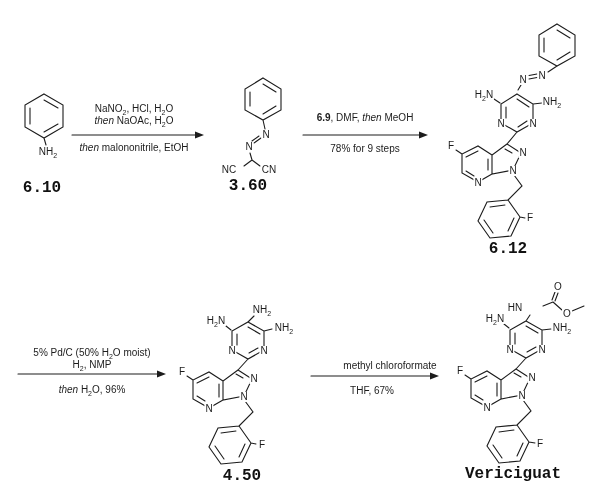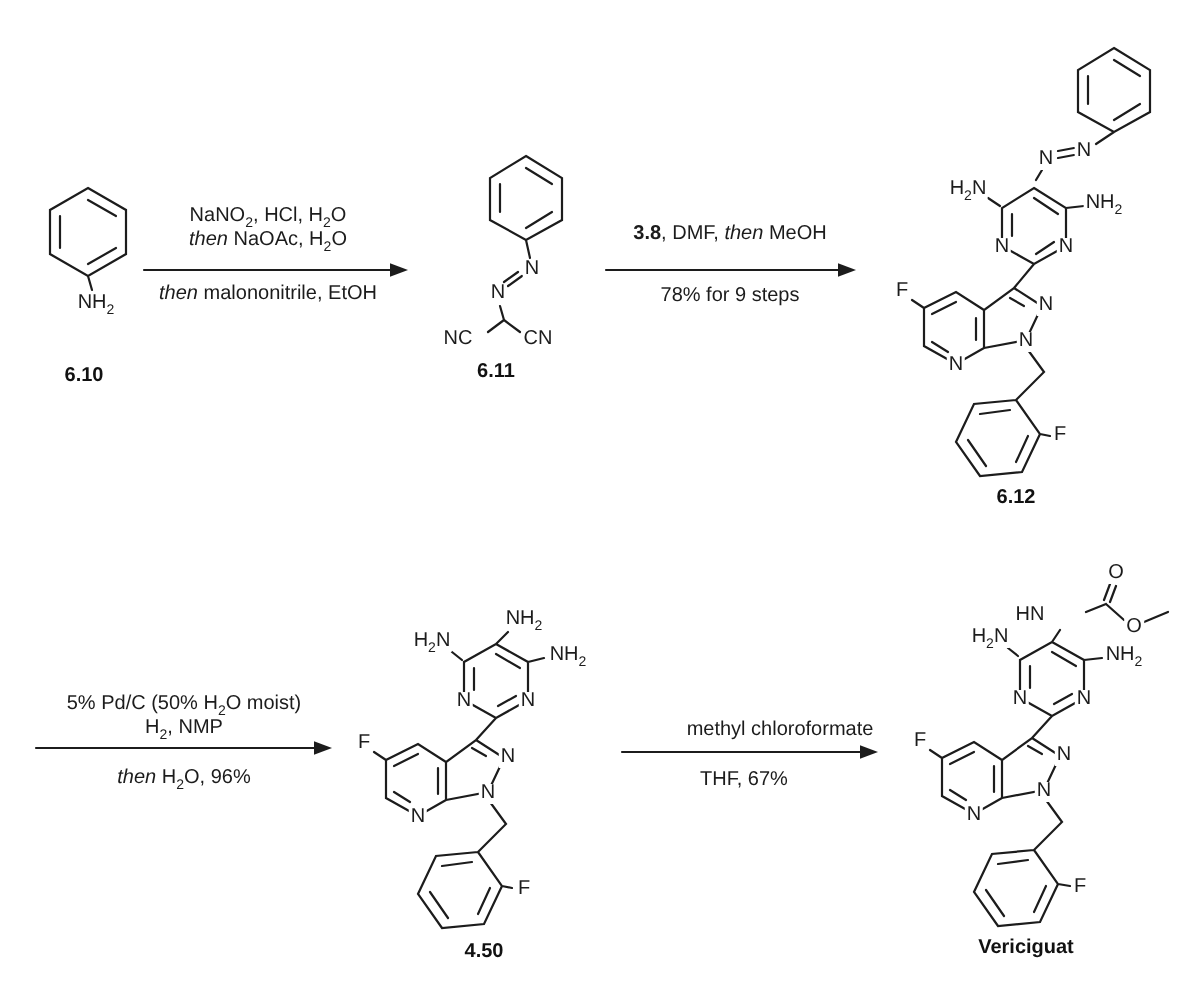--- a/index.html
+++ b/index.html
@@ -4,22 +4,22 @@
 <style>
   html,body{margin:0;padding:0;background:#fff;}
   #canvas{position:relative;width:600px;height:500px;background:#fff;overflow:hidden;
           font-family:"Liberation Sans","DejaVu Sans",sans-serif;color:#1c1c1c;}
   #canvas svg{position:absolute;left:0;top:0;}
   .atom{position:absolute;transform:translate(-50%,-50%);font-size:10px;line-height:1;
         background:#fff;padding:0 1px;white-space:nowrap;z-index:2;color:#1c1c1c;}
   .atom sub,.cond sub{font-size:7px;line-height:0;}
   .cond{position:absolute;transform:translate(-50%,-50%);font-size:10px;line-height:1.1;
         white-space:nowrap;text-align:center;z-index:2;color:#1c1c1c;}
-  .clabel{position:absolute;transform:translate(-50%,-50%);font-size:10px;font-weight:bold;
-        white-space:nowrap;z-index:2;color:#111;}
+  .clabel{position:absolute;transform:translate(-50%,-50%);font-size:16px;font-weight:bold;
+        white-space:nowrap;z-index:2;color:#111;font-family:Liberation Mono, monospace;}
 </style>
 </head>
 <body>
 
 <div id="canvas">
 
   <svg width="600" height="500" viewBox="0 0 600 500">
     <g stroke="#1c1c1c" stroke-width="1.1" fill="none" stroke-linecap="round">
 
       <g>
@@ -101,32 +101,32 @@
         <line x1="311" y1="376" x2="431" y2="376"></line>
         <polygon points="439,376 430,372.6 430,379.4" fill="#1c1c1c" stroke="none"></polygon>
       </g>
     </g>
   </svg>
 
   <div class="cond" style="left:134px;top:108px">NaNO<sub>2</sub>, HCl, H<sub>2</sub>O</div>
   <div class="cond" style="left:134px;top:120px"><i>then</i> NaOAc, H<sub>2</sub>O</div>
   <div class="cond" style="left:134px;top:147px"><i>then</i> malononitrile, EtOH</div>
 
-  <div class="cond" style="left:365px;top:117px"><b>3.8</b>, DMF, <i>then</i> MeOH</div>
+  <div class="cond" style="left:365px;top:117px"><b>6.9</b>, DMF, <i>then</i> MeOH</div>
   <div class="cond" style="left:365px;top:148px">78% for 9 steps</div>
 
   <div class="cond" style="left:92px;top:352px">5% Pd/C (50% H<sub>2</sub>O moist)</div>
   <div class="cond" style="left:92px;top:364px">H<sub>2</sub>, NMP</div>
   <div class="cond" style="left:92px;top:389px"><i>then</i> H<sub>2</sub>O, 96%</div>
 
   <div class="cond" style="left:390px;top:365px">methyl chloroformate</div>
   <div class="cond" style="left:372px;top:390px">THF, 67%</div>
 
   <div class="clabel" style="left:42px;top:188px">6.10</div>
-  <div class="clabel" style="left:248px;top:186px">6.11</div>
+  <div class="clabel" style="left:248px;top:186px">3.60</div>
   <div class="clabel" style="left:508px;top:249px">6.12</div>
   <div class="clabel" style="left:242px;top:476px">4.50</div>
   <div class="clabel" style="left:513px;top:474px">Vericiguat</div>
 
   <span class="atom" style="left:48px;top:152px">NH<sub>2</sub></span>
 
   <span class="atom" style="left:266px;top:135px">N</span>
   <span class="atom" style="left:249px;top:147px">N</span>
   <span class="atom" style="left:229px;top:170px">NC</span>
   <span class="atom" style="left:269px;top:170px">CN</span>

